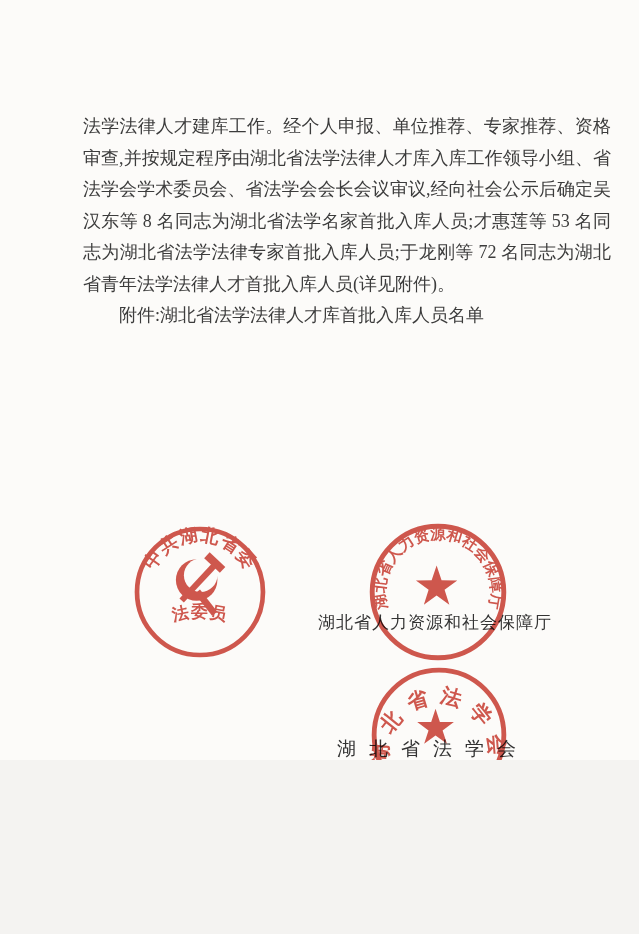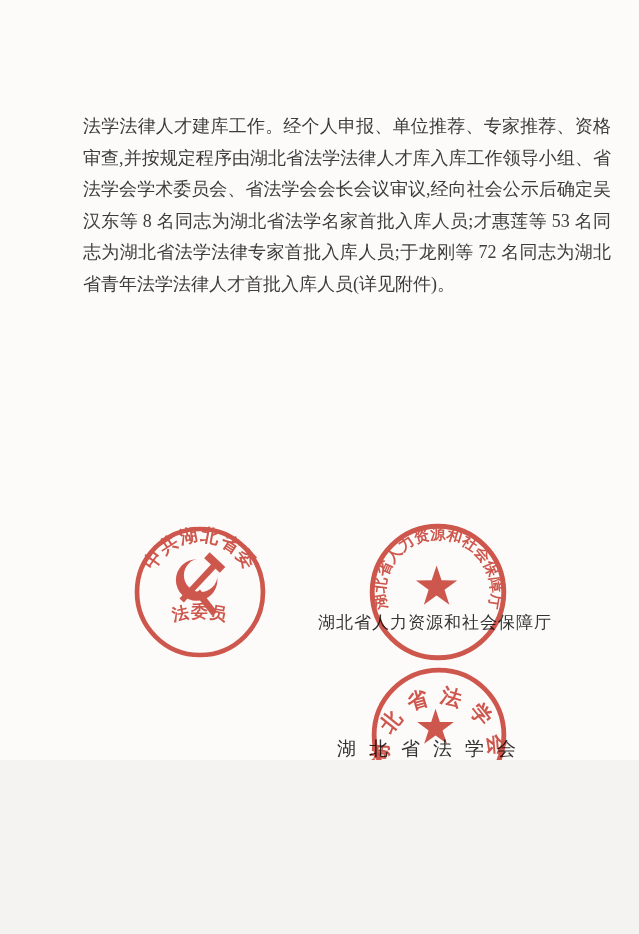--- a/index.html
+++ b/index.html
@@ -54,20 +54,21 @@
   }
   .seal text{font-family:"Liberation Serif","DejaVu Serif",serif;}
 </style>
 </head>
 <body>
 
 <div class="page">
 
   <div class="text-block">
     <p class="p1">法学法律人才建库工作。经个人申报、单位推荐、专家推荐、资格审查,并按规定程序由湖北省法学法律人才库入库工作领导小组、省法学会学术委员会、省法学会会长会议审议,经向社会公示后确定吴汉东等 8 名同志为湖北省法学名家首批入库人员;才惠莲等 53 名同志为湖北省法学法律专家首批入库人员;于龙刚等 72 名同志为湖北省青年法学法律人才首批入库人员(详见附件)。</p>
+    <p class="attachment">附件:湖北省法学法律人才库首批入库人员名单</p>
   </div>
 
   <span class="sign-text" style="left:318px;top:611px;">湖北省人力资源和社会保障厅</span>
   <span class="sign-text org3" style="left:337px;top:736px;">湖北省法学会</span>
   <span class="sign-text date-line" style="left:378px;top:768px;">2023 年 3 月 3 日</span>
 
   <svg class="seal" style="left:133px;top:525px;" width="134" height="134" viewBox="0 0 200 200">
     <circle cx="100" cy="100" r="94" fill="none" stroke="#cb4136" stroke-width="7"></circle>
     <path id="s1top" d="M 28.6 74 A 76 76 0 0 1 171.4 74" fill="none"></path>
     <path id="s1bot" d="M 52 146 Q 100 129 148 146" fill="none"></path>

